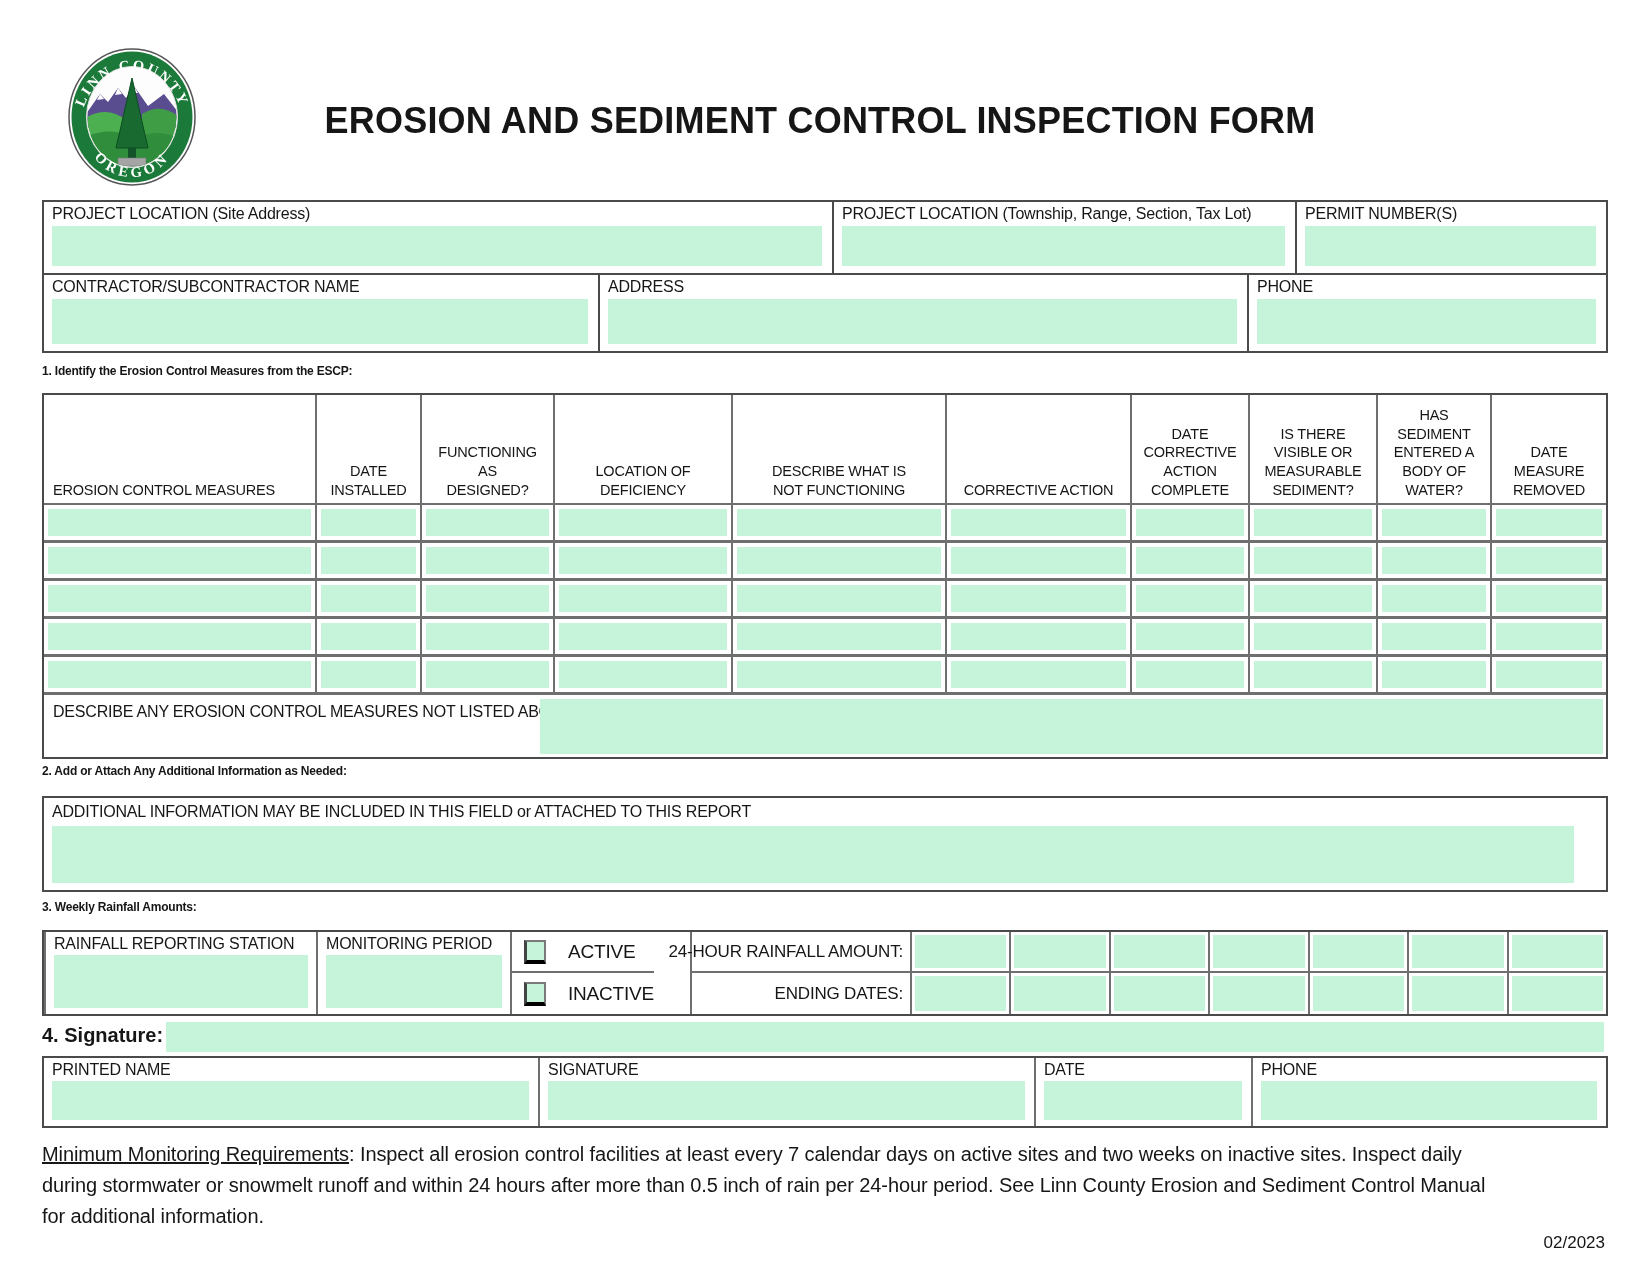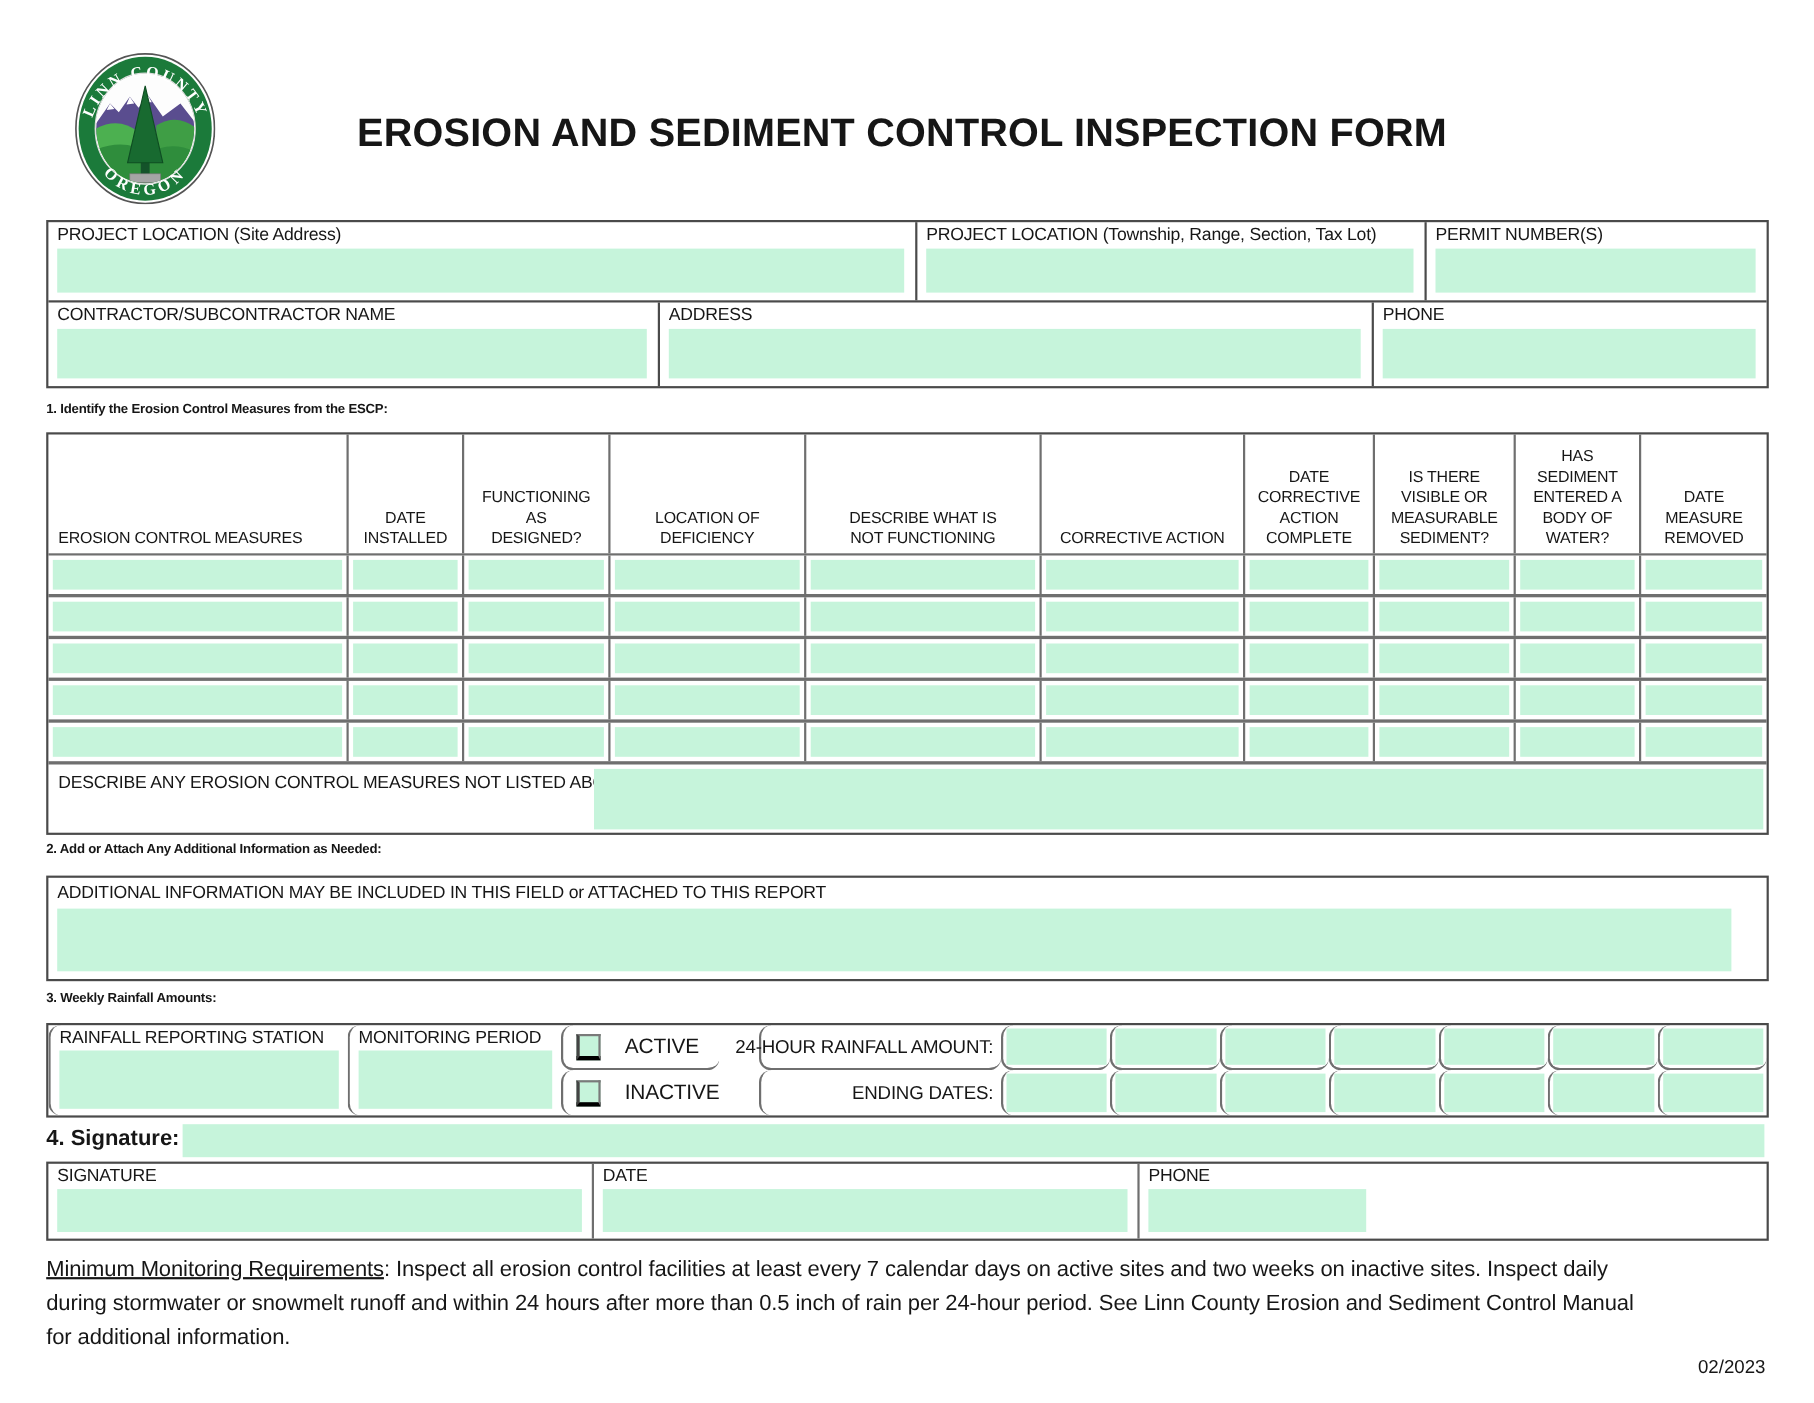--- a/index.html
+++ b/index.html
@@ -48,21 +48,21 @@
 
   
   #s2box{left:42px;top:796px;width:1566px;height:96px;border:2px solid var(--edge);
          box-sizing:border-box;padding:5px 0 0 8px;}
   #s2box .fld{position:absolute;left:8px;top:28px;width:1522px;height:57px;}
 
   
   #s3{left:42px;top:930px;width:1566px;border:2px solid var(--edge);box-sizing:border-box;
       display:grid;grid-template-columns:272px 194px 144px 256px repeat(7,1fr);
       grid-template-rows:41px 41px;}
-  #s3>div{box-sizing:border-box;border-left:2px solid var(--line);position:relative;border-radius:11px;}
+  #s3>div{box-sizing:border-box;border-left:2px solid var(--line);position:relative;}
   .r1{border-bottom:2px solid var(--line);}
   #s3-station,#s3-period{grid-row:1/span 2;border-bottom:none;padding:3px 6px 0 8px;}
   #s3-station{border-left:none;}
   #s3-station .fld,#s3-period .fld{position:absolute;left:8px;right:8px;top:23px;bottom:6px;}
   .ckcell{display:flex;align-items:center;padding-left:12px;}
   .cbx{width:22px;height:24px;background:var(--green);border:2px solid #7a7a7a;
        border-bottom:4px solid #000;border-left:3px solid #444;box-sizing:border-box;}
   .cklabel{font-size:19px;margin-left:22px;letter-spacing:-.2px;}
   .rlabel{display:flex;align-items:center;justify-content:flex-end;
           font-size:17px;padding-right:7px;letter-spacing:-.2px;white-space:nowrap;margin-left:36px;}
@@ -426,20 +426,24 @@
     </div>
   </div>
 
 <div class="abs" id="s4head">
   <div class="bar fld"></div>
   <div class="h4t">4. Signature:</div>
 </div>
 
 <div class="abs" id="s4">
   <div>
+    <div class="lbl">PRINTED NAME</div>
+    <div class="fld"></div>
+  </div>
+  <div>
     <div class="lbl">SIGNATURE</div>
     <div class="fld"></div>
   </div>
   <div>
     <div class="lbl">DATE</div>
     <div class="fld"></div>
   </div>
   <div>
     <div class="lbl">PHONE</div>
     <div class="fld"></div>

